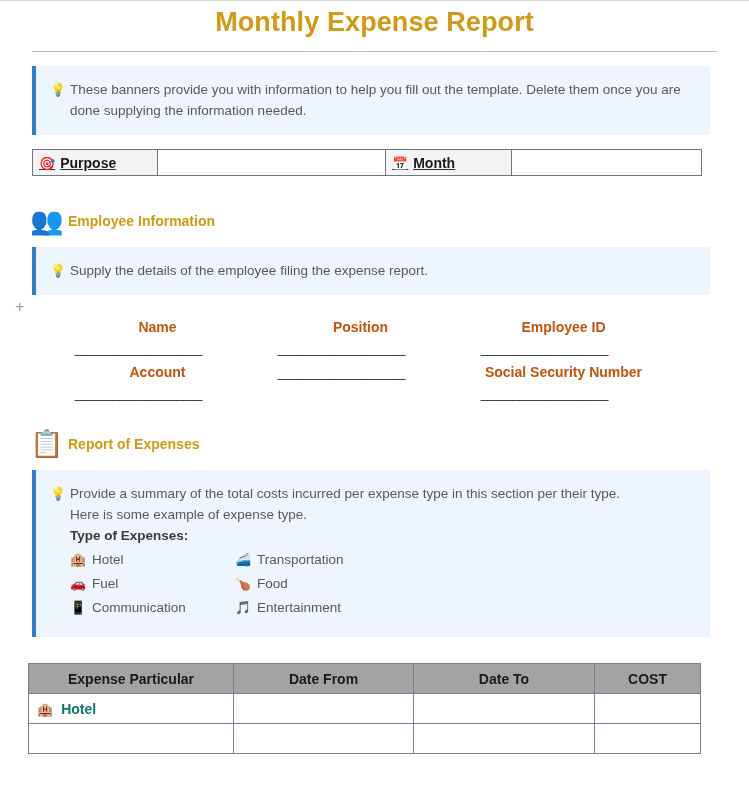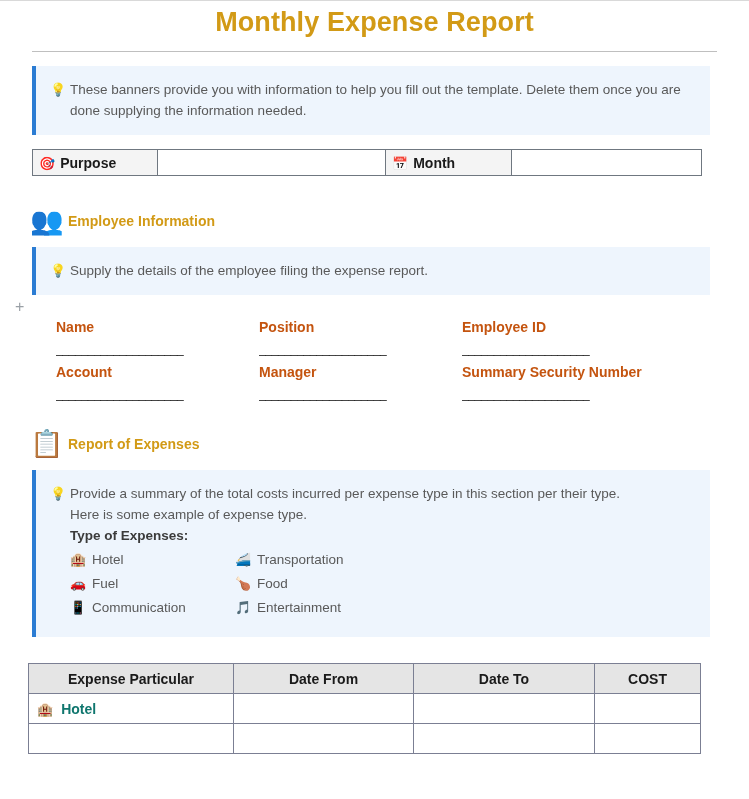--- a/index.html
+++ b/index.html
@@ -106,20 +106,21 @@
     font-size: 13px;
     display: inline-block;
   }
 
   
   .pm-table {
     margin: 14px 0 0 32px;
     border-collapse: collapse;
     width: 670px;
     table-layout: fixed;
+    text-decoration: underline;
   }
   .pm-table td {
     border: 1px solid #6f7780;
     height: 25px;
     padding: 0 6px;
     font-size: 14px;
   }
   .pm-label {
     background: #f4f4f4;
     font-weight: bold;
@@ -149,20 +150,21 @@
     font-size: 14px;
     font-weight: bold;
     color: #D29A16;
     line-height: 30px;
   }
 
   
   .emp-grid {
     margin: 22px 0 0 56px;
     width: 640px;
+    text-align: center;
   }
   .emp-row {
     display: flex;
     margin-bottom: 2px;
   }
   .emp-cell {
     width: 203px;
   }
   .emp-label {
     font-size: 14px;
@@ -200,21 +202,21 @@
     table-layout: fixed;
   }
   .exp-table th,
   .exp-table td {
     border: 1px solid #7b7f93;
     height: 29px;
     font-size: 14px;
     padding: 0 8px;
   }
   .exp-table th {
-    background: #e5e5e5;
+    background: #a3a3a3;
     font-weight: bold;
     color: #1a1a1a;
     text-align: center;
   }
   .exp-table td {
     background: #ffffff;
     text-align: left;
     font-weight: bold;
     color: #0f766e;
   }
@@ -288,25 +290,24 @@
         <div class="emp-label">Employee ID</div>
         <div class="emp-line">____________________</div>
       </div>
     </div>
     <div class="emp-row">
       <div class="emp-cell">
         <div class="emp-label">Account</div>
         <div class="emp-line">____________________</div>
       </div>
       <div class="emp-cell">
-        <div class="emp-label">Manager</div>
-        <div class="emp-line">____________________</div>
-      </div>
-      <div class="emp-cell">
-        <div class="emp-label">Summary Security Number</div>
+        <div class="emp-line">____________________</div>
+      </div>
+      <div class="emp-cell">
+        <div class="emp-label">Social Security Number</div>
         <div class="emp-line">____________________</div>
       </div>
     </div>
   </div>
 
   <div class="section-head" style="margin-top:24px;">
     <span class="section-emoji">📋</span>
     <span class="section-title">Report of Expenses</span>
   </div>
 

